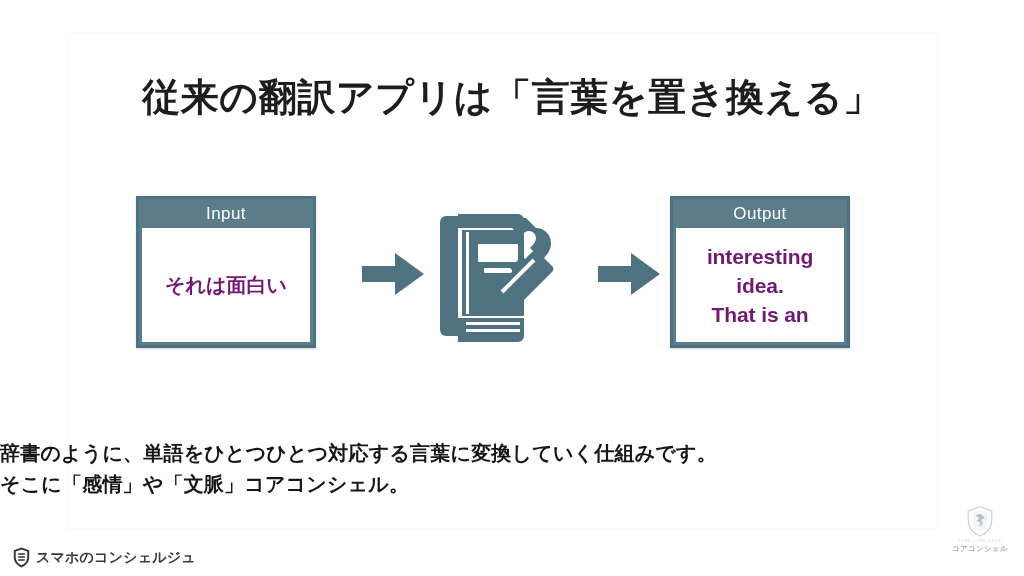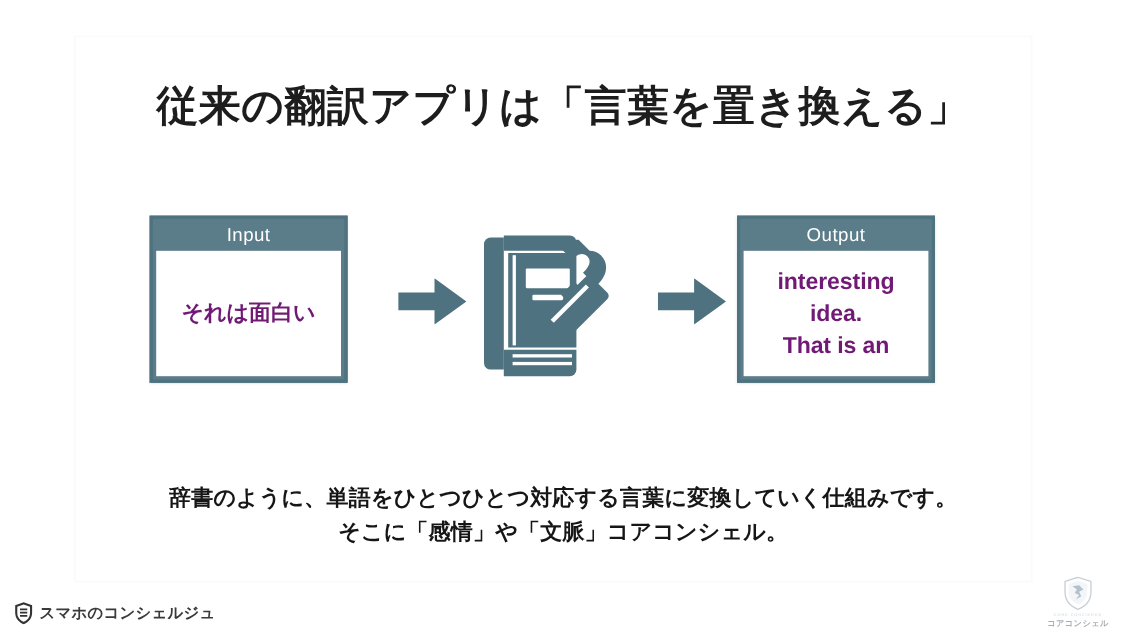--- a/index.html
+++ b/index.html
@@ -125,21 +125,21 @@
     width: 132px;
     height: 140px;
   }
 
   
   #caption {
     position: absolute;
     left: 0;
     top: 438px;
     width: 1024px;
-    text-align: center;
+    text-align: left;
     font-size: 20px;
     line-height: 31px;
     font-weight: 700;
     color: #161616;
     letter-spacing: 0.2px;
   }
   #caption .line { white-space: nowrap; }
 
   
   #channel-watermark {
@@ -155,21 +155,21 @@
     font-weight: 700;
     color: #3a3a3a;
     letter-spacing: 0.2px;
     white-space: nowrap;
   }
 
   
   #corp-logo {
     position: absolute;
     right: 14px;
-    bottom: 4px;
+    bottom: 22px;
     width: 60px;
     text-align: center;
     opacity: 0.5;
   }
   #corp-logo .corp-sub {
     font-size: 3.4px;
     line-height: 5px;
     color: #9aa6b3;
     letter-spacing: 0.9px;
     white-space: nowrap;

